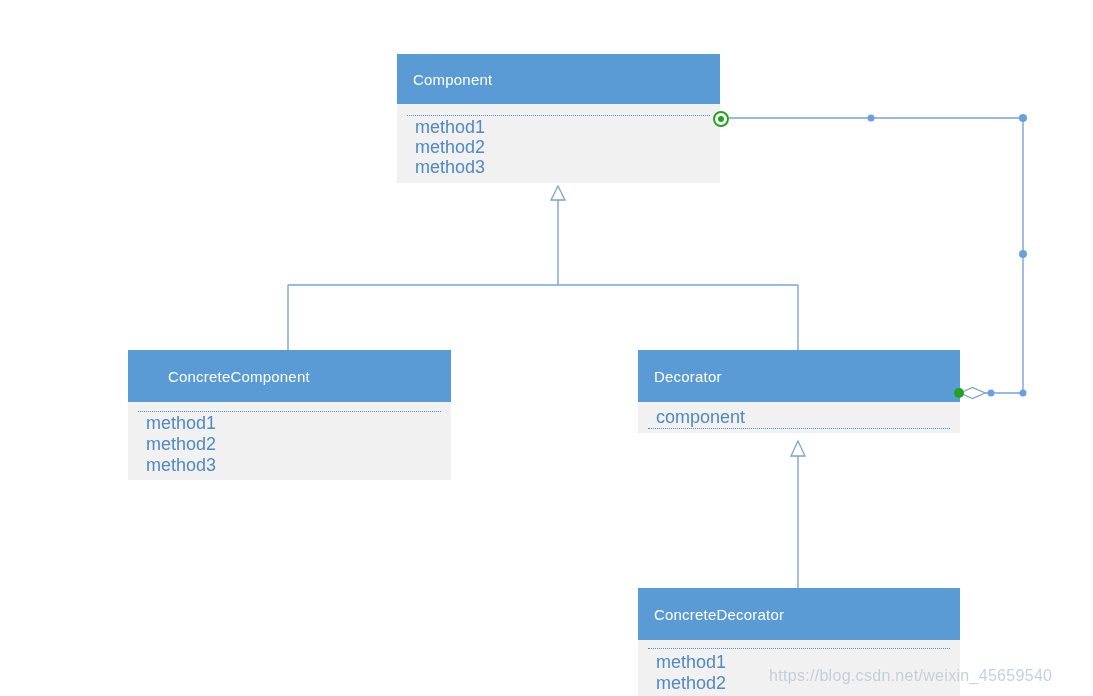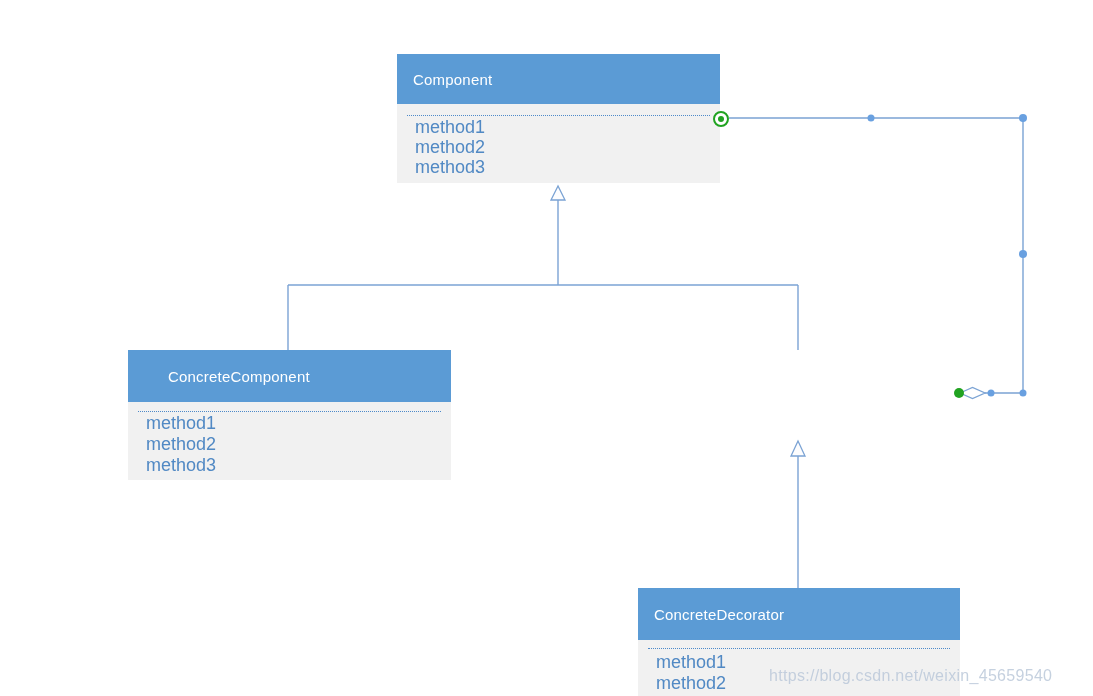--- a/index.html
+++ b/index.html
@@ -88,20 +88,27 @@
     <div class="class-body" style="height:78px;">
       <div class="divider" style="margin-top:9px;"></div>
       <div style="padding-top:1px;">
         <div class="member" style="line-height:21px;">method1</div>
         <div class="member" style="line-height:21px;">method2</div>
         <div class="member" style="line-height:21px;">method3</div>
       </div>
     </div>
   </div>
 
+  <div class="class-box" style="left:638px;top:350px;width:322px;">
+    <div class="class-header" style="height:52px;">Decorator</div>
+    <div class="class-body" style="height:31px;">
+      <div class="member" style="margin-top:6px;line-height:18px;">component</div>
+      <div class="divider" style="margin-top:2px;"></div>
+    </div>
+  </div>
 
   <div class="class-box" style="left:638px;top:588px;width:322px;">
     <div class="class-header" style="height:52px;text-align:center;">ConcreteDecorator</div>
     <div class="class-body" style="height:76px;">
       <div class="divider" style="margin-top:8px;"></div>
       <div style="padding-top:3px;">
         <div class="member" style="line-height:20.5px;">method1</div>
         <div class="member" style="line-height:20.5px;">method2</div>
         <div class="member" style="line-height:20.5px;">method3</div>
       </div>

